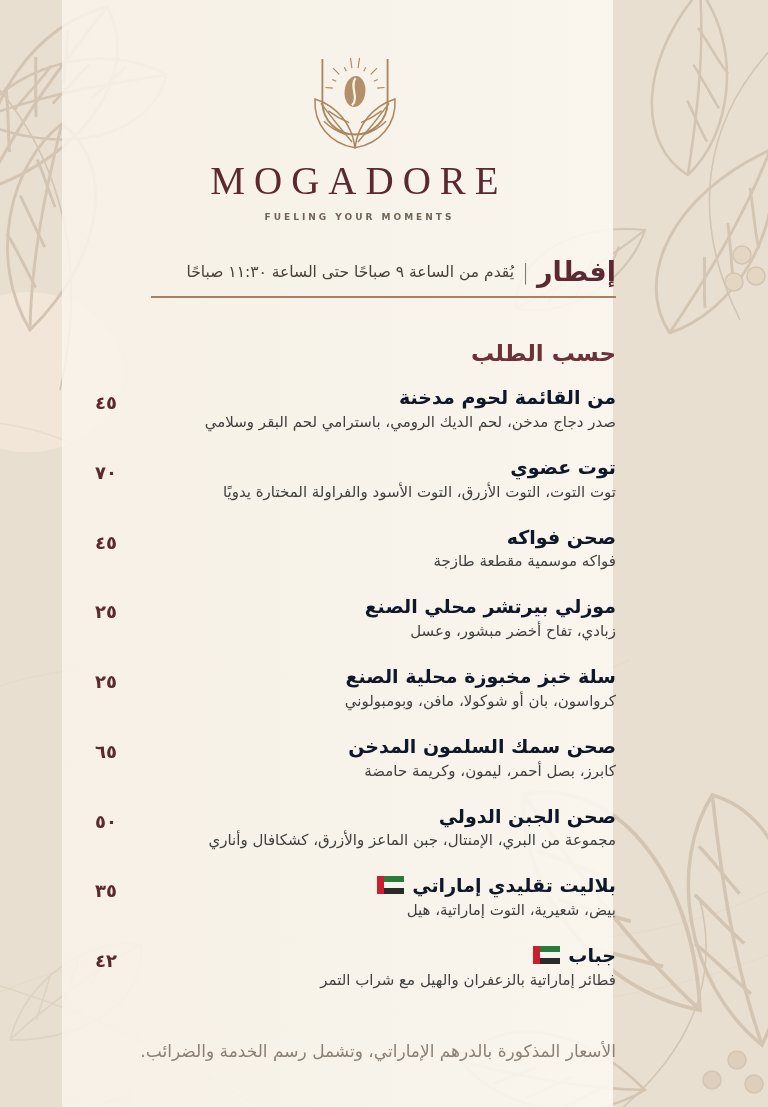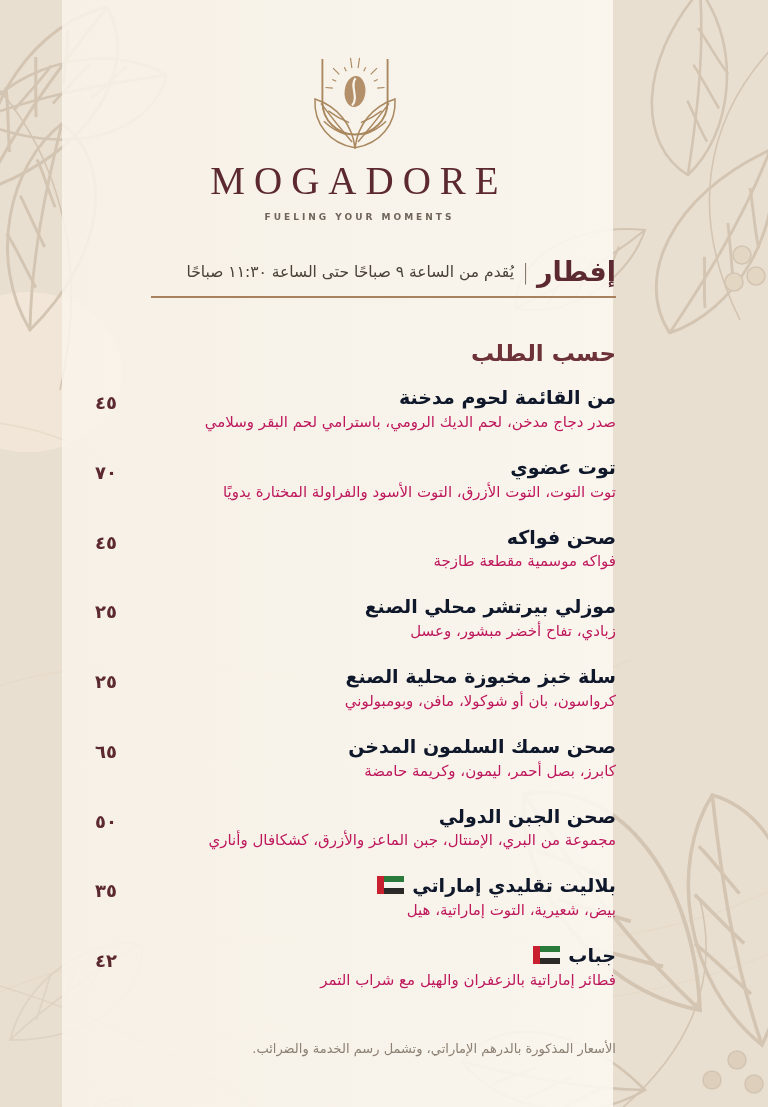--- a/index.html
+++ b/index.html
@@ -23,34 +23,34 @@
   .menu-header .hdr-title{font-size:27px;font-weight:700;color:#5c2930;line-height:1;}
   .menu-header .hdr-sep{font-size:21px;color:#7c6f63;font-weight:300;}
   .menu-header .hdr-sub{font-size:15.5px;color:#4a4239;}
 
   .section-title{position:absolute;top:340px;right:14px;font-size:23px;font-weight:700;color:#6d3138;}
 
   
   .items{position:absolute;top:386px;right:14px;left:16px;}
   .item{position:relative;margin-bottom:23px;}
   .item-name{font-size:19px;font-weight:700;color:#0f172a;line-height:1.25;}
-  .item-desc{font-size:15px;color:#be185d;line-height:1.4;margin-top:2px;}
+  .item-desc{font-size:15px;color:#404040;line-height:1.4;margin-top:2px;}
   .item-price{position:absolute;left:0;top:6px;font-size:18px;font-weight:700;color:#5c2930;}
 
   
   .flag{display:inline-block;width:27px;height:18px;position:relative;direction:ltr;
         margin-right:8px;vertical-align:-2px;overflow:hidden;}
   .flag .red{position:absolute;left:0;top:0;width:7px;height:18px;background:#c8202f;}
   .flag .stripes{position:absolute;left:7px;right:0;top:0;height:18px;}
   .flag .g{display:block;height:6px;background:#2a7a3c;}
   .flag .w{display:block;height:6px;background:#f6f4ef;}
   .flag .k{display:block;height:6px;background:#2b2a28;}
 
   .footer-note{position:absolute;top:1041px;right:14px;left:8px;text-align:right;
-               font-size:13px;color:#8b8073;white-space:nowrap;}
+               font-size:17px;color:#8b8073;white-space:nowrap;}
 </style>
 </head>
 <body>
 
 <div class="page">
 
   <svg class="bg-decor" width="768" height="1107" viewBox="0 0 768 1107" aria-hidden="true">
     <defs>
       <g id="leaf">
         <path d="M0,0 C22,-40 74,-56 108,-42 C104,-6 58,16 0,0 Z"></path>

